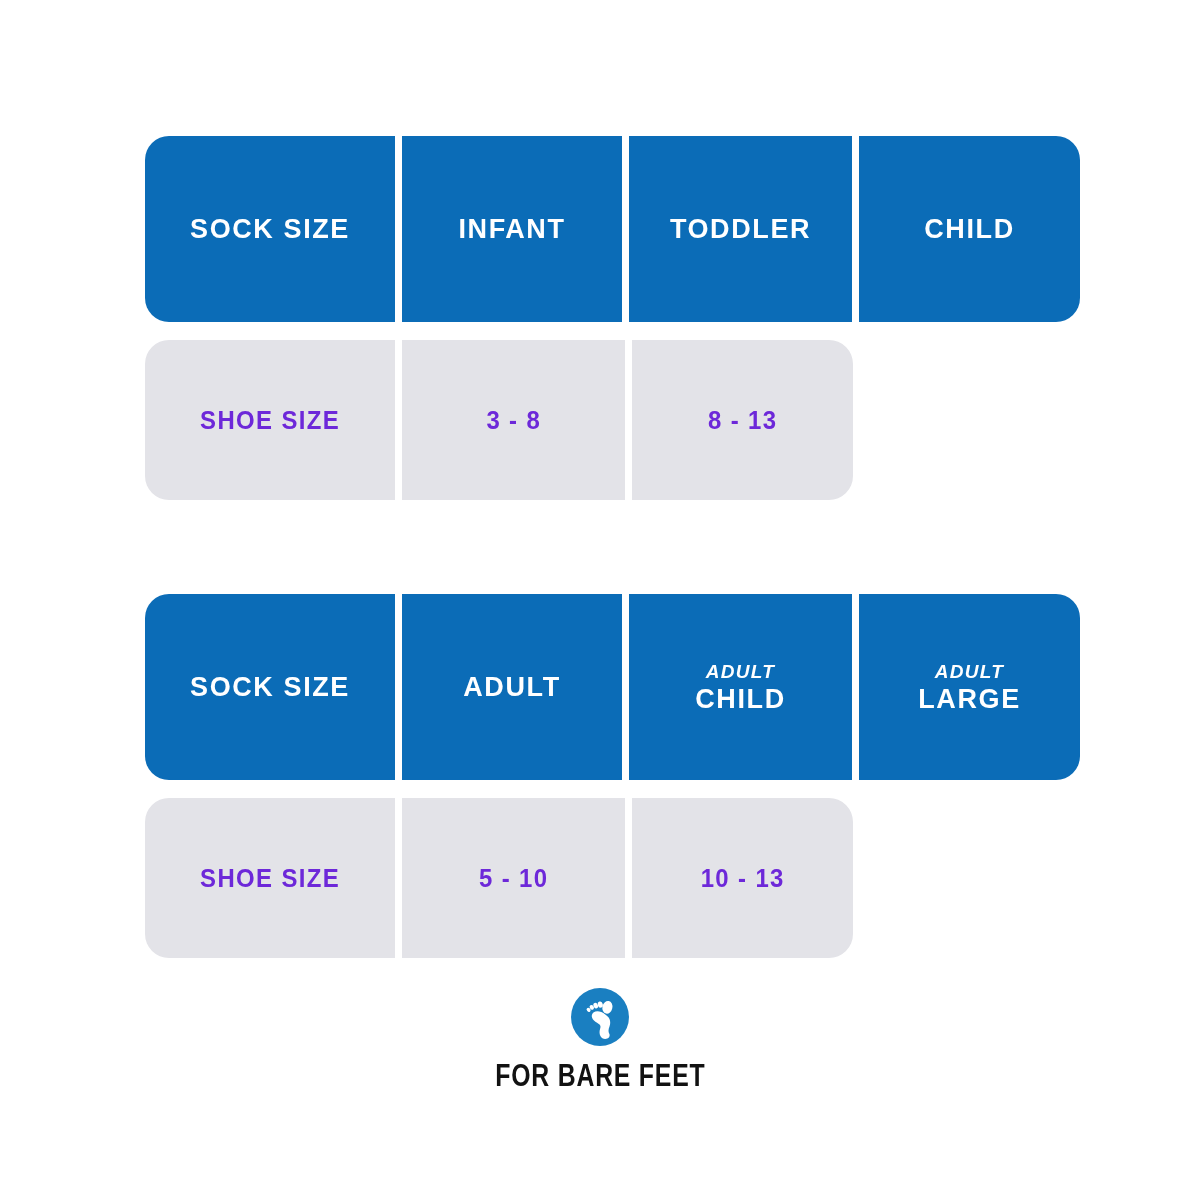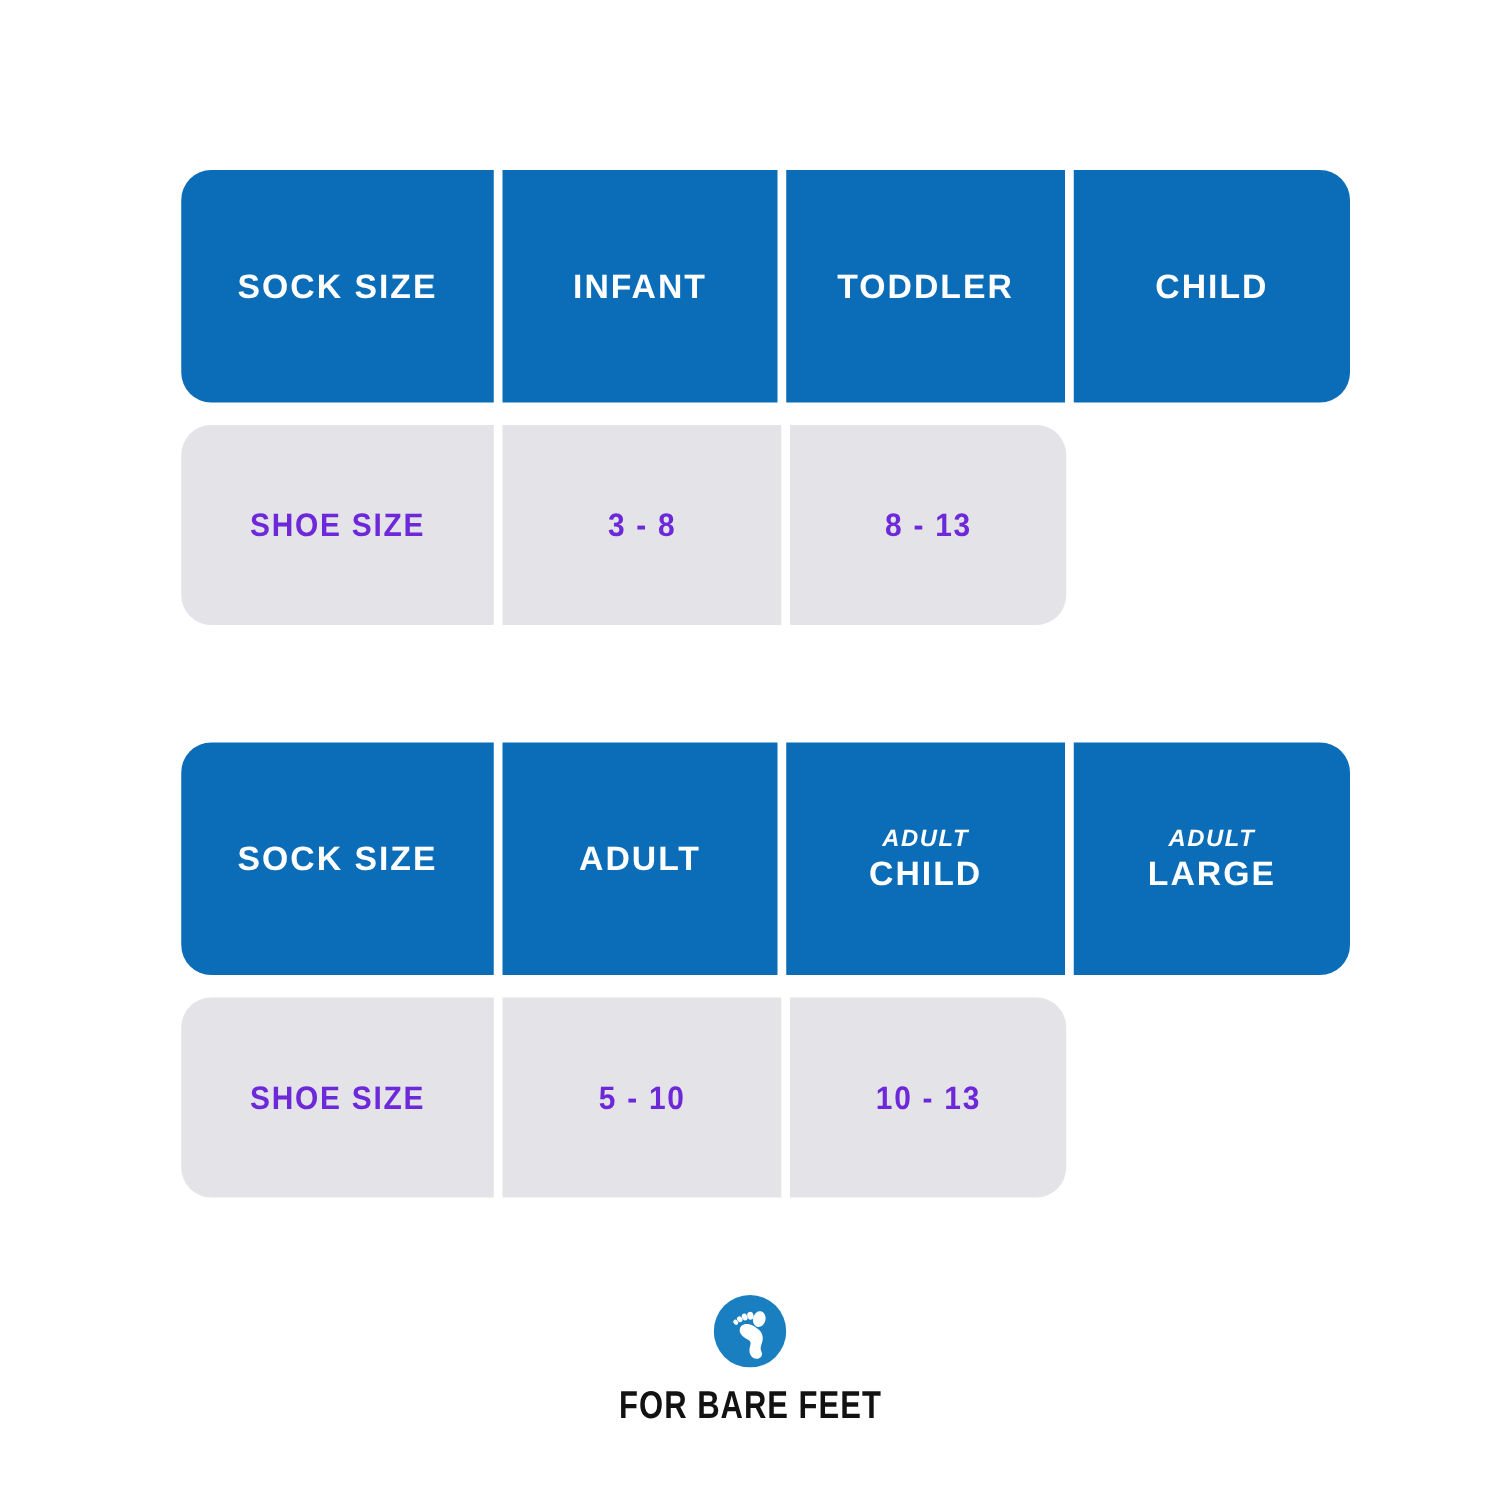--- a/index.html
+++ b/index.html
@@ -94,21 +94,21 @@
     letter-spacing: 1.5px;
     line-height: 1;
     white-space: nowrap;
     transform: scaleX(0.92);
   }
 
   
   #brand {
     position: absolute;
     left: 0;
-    top: 1036px;
+    top: 988px;
     width: 1200px;
     display: flex;
     flex-direction: column;
     align-items: center;
   }
   #brand-mark {
     width: 58px;
     height: 58px;
     display: block;
   }

